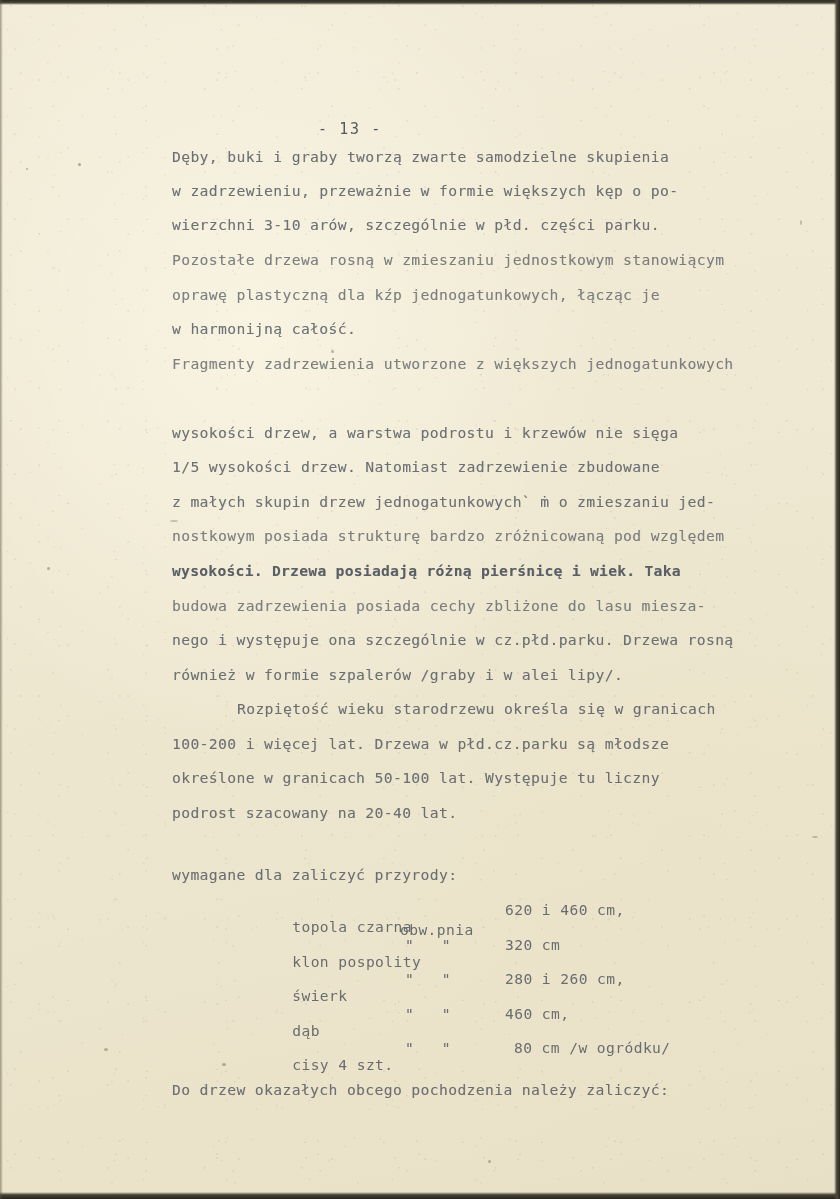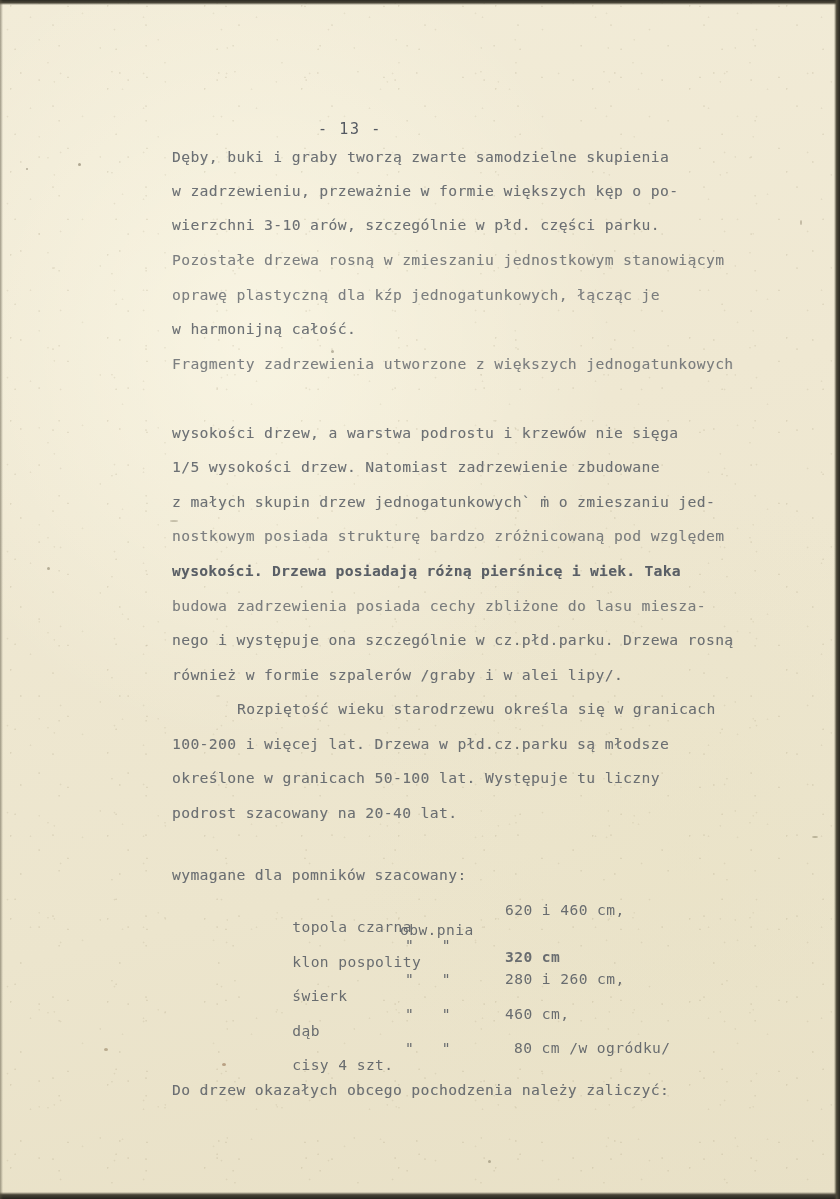--- a/index.html
+++ b/index.html
@@ -140,33 +140,33 @@
     <div class="ln flush w-mid" style="top:493px;">z małych skupin drzew jednogatunkowych` ṁ o zmieszaniu jed-</div>
     <div class="ln flush w-light" style="top:527px;">nostkowym posiada strukturę bardzo zróżnicowaną pod względem</div>
     <div class="ln flush w-dark" style="top:562px;">wysokości. Drzewa posiadają różną pierśnicę i wiek. Taka</div>
     <div class="ln flush w-light" style="top:597px;">budowa zadrzewienia posiada cechy zbliżone do lasu miesza-</div>
     <div class="ln flush w-mid" style="top:631px;">nego i występuje ona szczególnie w cz.płd.parku. Drzewa rosną</div>
     <div class="ln flush w-mid" style="top:666px;">również w formie szpalerów /graby i w alei lipy/.</div>
     <div class="ln para w-mid" style="top:700px; left:237px;">Rozpiętość wieku starodrzewu określa się w granicach</div>
     <div class="ln flush w-mid" style="top:735px;">100-200 i więcej lat. Drzewa w płd.cz.parku są młodsze</div>
     <div class="ln flush w-mid" style="top:769px;">określone w granicach 50-100 lat. Występuje tu liczny</div>
     <div class="ln flush w-mid" style="top:804px;">podrost szacowany na 20-40 lat.</div>
-    <div class="ln flush w-mid" style="top:866px; left:172px;">wymagane dla pomników szacowany:</div>
+    <div class="ln flush w-mid" style="top:866px; left:172px;">wymagane dla zaliczyć przyrody:</div>
 
     
     <div style="position:absolute; top:901px; left:237px;">
       <span class="w-mid">topola czarna</span>
       <span class="w-mid" style="position:absolute; left:163px; top:0;margin-top:20px;">obw.pnia</span>
       <span class="w-mid" style="position:absolute; left:268px; top:0;">620 i 460 cm,</span>
     </div>
 
     <div style="position:absolute; top:936px; left:237px;">
       <span class="w-mid">klon pospolity</span>
       <span class="w-mid" style="position:absolute; left:168px; top:0;">"   "</span>
-      <span class="w-mid" style="position:absolute; left:268px; top:12px;font-weight:bold;">320 cm</span>
+      <span class="w-mid" style="position:absolute; left:268px; top:0;">320 cm</span>
     </div>
 
     <div style="position:absolute; top:970px; left:237px;">
       <span class="w-mid">świerk</span>
       <span class="w-mid" style="position:absolute; left:168px; top:0;">"   "</span>
       <span class="w-mid" style="position:absolute; left:268px; top:0;">280 i 260 cm,</span>
     </div>
 
     <div style="position:absolute; top:1005px; left:237px;">
       <span class="w-mid">dąb</span>

